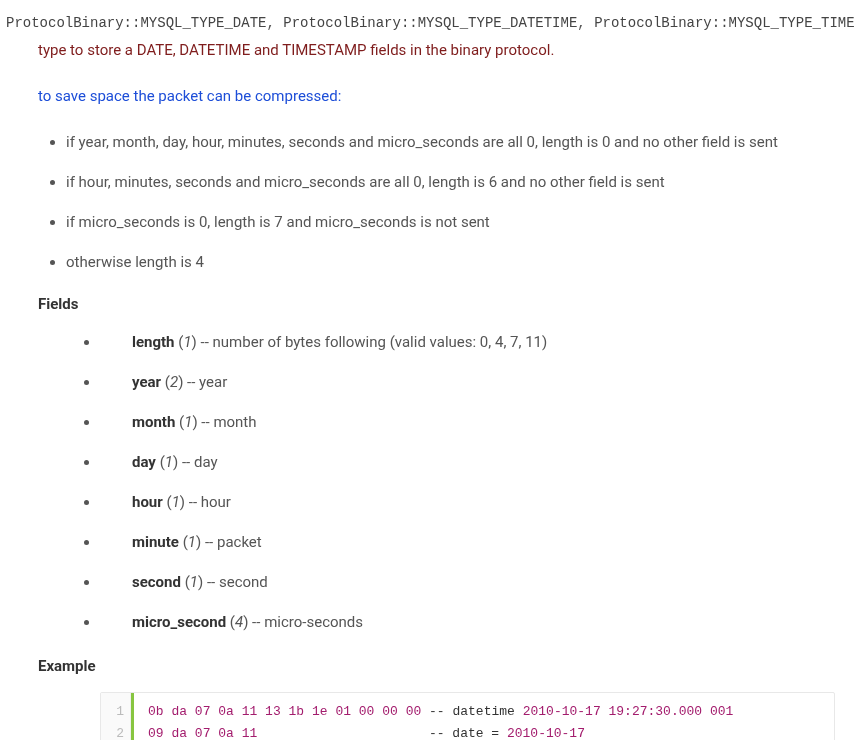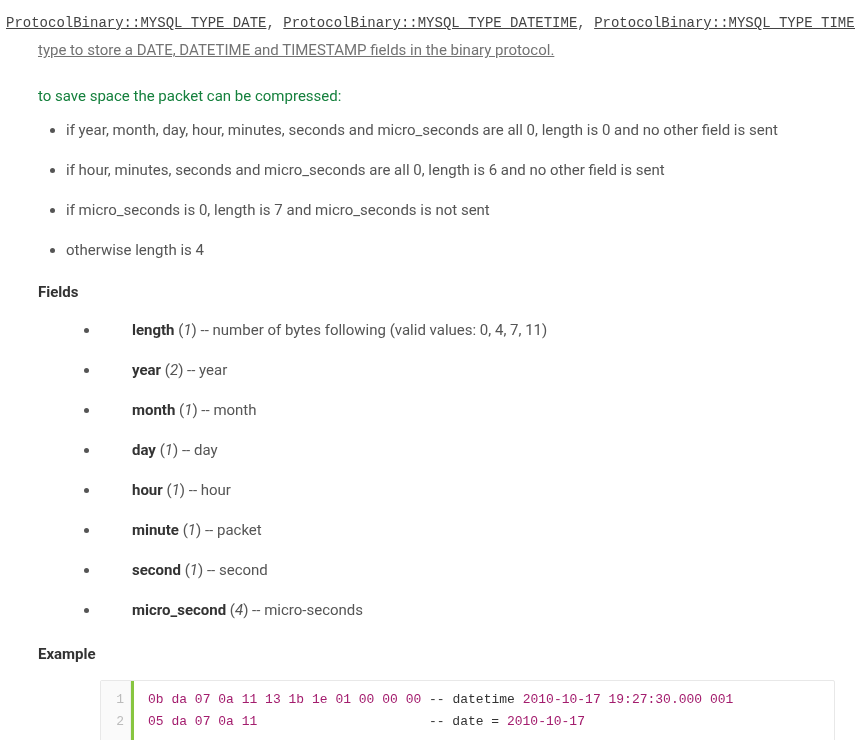--- a/index.html
+++ b/index.html
@@ -18,30 +18,28 @@
     .type-header {
       font-family: "Courier New", Courier, monospace;
       font-size: 14px;
       color: #555;
       margin-left: -32px;
       margin-bottom: 4px;
       white-space: nowrap;
     }
     .type-header .cls {
       color: #444;
-      text-decoration: underline;
     }
     .description-text {
-      color: #737373;
+      color: #7f1d1d;
       margin-bottom: 22px;
-      text-decoration: underline;
     }
     .intro-text {
-      color: #15803d;
-      margin-bottom: 10px;
+      color: #1d4ed8;
+      margin-bottom: 22px;
     }
     ul.bullets {
       list-style: disc;
       padding-left: 28px;
       margin-bottom: 18px;
     }
     ul.bullets li {
       color: #555;
       margin-bottom: 16px;
     }
@@ -138,15 +136,15 @@
 </ul>
 
 <p class="section-label">Example</p>
 
 <div class="example-wrap">
   <div class="gutter">
       <div>1</div>
       <div>2</div>
     </div>
   <div class="code-area" id="code-content"><span class="hex">0b</span> <span class="hex">da</span> <span class="hex">07</span> <span class="hex">0a</span> <span class="hex">11</span> <span class="hex">13</span> <span class="hex">1b</span> <span class="hex">1e</span> <span class="hex">01</span> <span class="hex">00</span> <span class="hex">00</span> <span class="hex">00</span><span class="cm"> -- datetime </span><span class="num">2010-10-17</span> <span class="num">19:27:30.000</span> <span class="num">001</span>
-<span class="hex">05</span> <span class="hex">da</span> <span class="hex">07</span> <span class="hex">0a</span> <span class="hex">11</span>                     <span class="cm"> -- date = </span><span class="num">2010-10-17</span>
+<span class="hex">09</span> <span class="hex">da</span> <span class="hex">07</span> <span class="hex">0a</span> <span class="hex">11</span>                     <span class="cm"> -- date = </span><span class="num">2010-10-17</span>
            </div>
 </div>
 
 </body></html>

